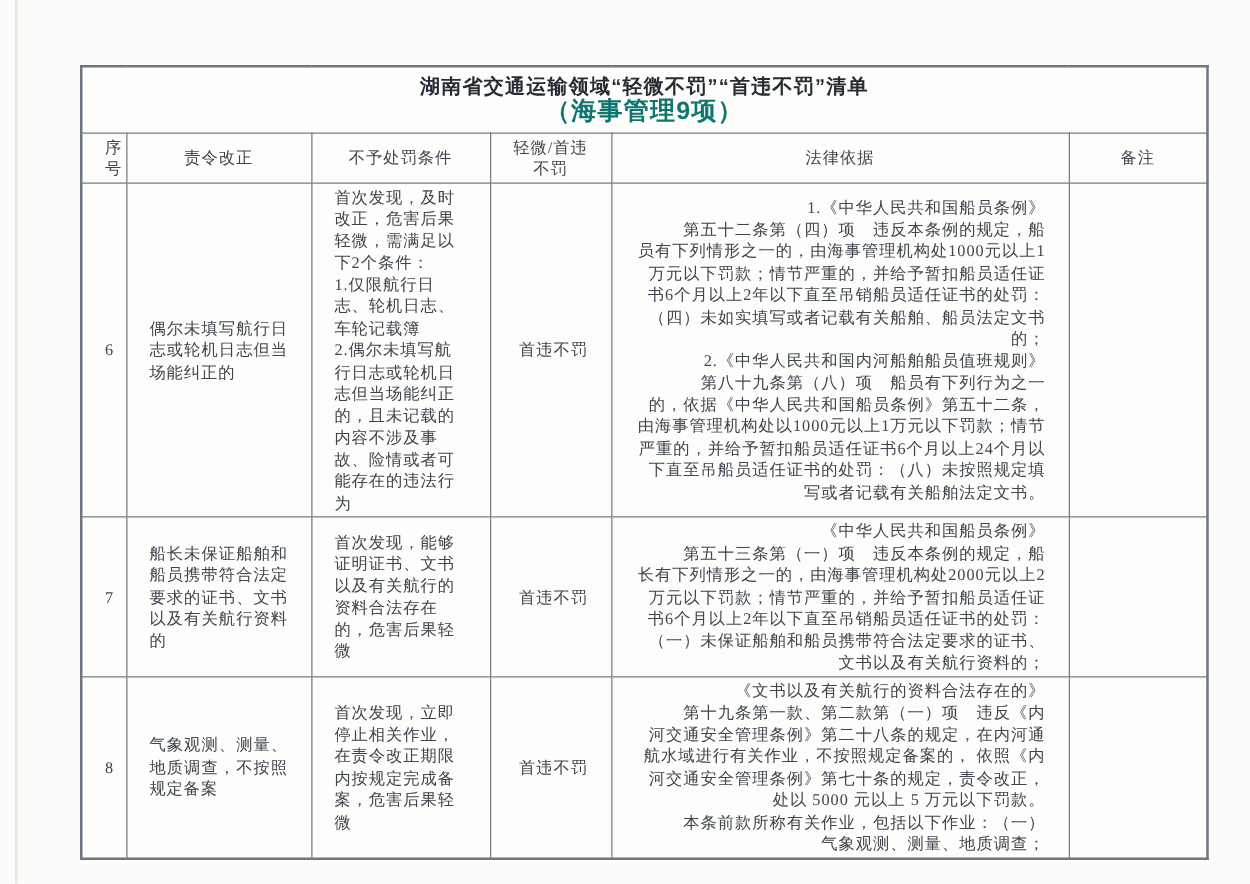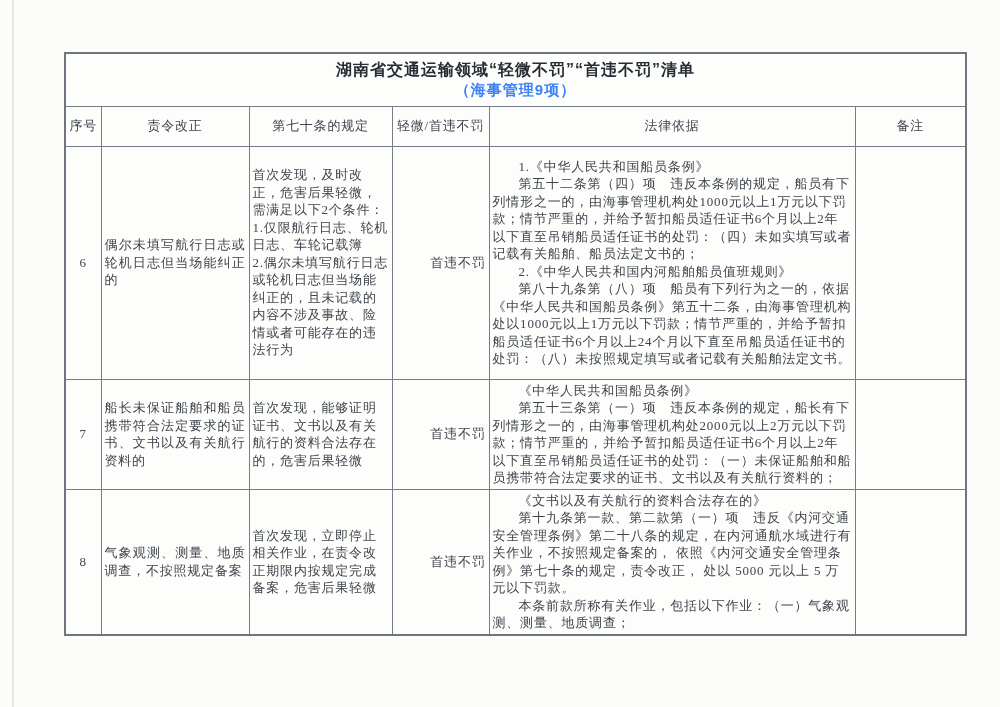--- a/index.html
+++ b/index.html
@@ -18,40 +18,40 @@
     border-collapse:collapse;table-layout:fixed;
     background:#fdfdfc;
   }
   table.doc td,table.doc th{
     border:1px solid #757e88;
     vertical-align:middle;
     font-size:13px;
     line-height:17.5px;
     letter-spacing:0.8px;
     font-weight:normal;
-    padding:2px 3px;
+    padding:2px 18px;
     overflow:hidden;
     margin-top:28px;
   }
   table.doc{border:2px solid #6d7680;}
   .title-cell{text-align:center;padding:4px 0;}
   .title-main{
     font-family:"Liberation Sans","DejaVu Sans",sans-serif;
     font-weight:bold;font-size:16px;letter-spacing:1px;color:#262c33;line-height:20px;
   }
   .title-sub{
     font-family:"Liberation Sans","DejaVu Sans",sans-serif;
-    font-weight:bold;font-size:15px;letter-spacing:1px;color:#3b82f6;line-height:19px;
+    font-weight:bold;font-size:20px;letter-spacing:1px;color:#0f766e;line-height:19px;
   }
   th.hdr{text-align:center;}
   td.c-no{text-align:center;}
   td.c-vio{text-align:justify;padding:2px 6px;}
   td.c-cond{padding:2px 5px;}
   td.c-type{text-align:right;}
-  td.c-legal{padding:2px 8px;}
+  td.c-legal{padding:2px 8px;text-align:right;}
   td.c-remark{}
   p{margin:0;}
   p.ind{text-indent:2em;}
 </style>
 </head>
 <body>
 
 <div class="page">
   <div class="edge-line"></div>
 
@@ -69,21 +69,21 @@
         <tr style="height:53px">
       <td class="title-cell" colspan="6">
         <div class="title-main">湖南省交通运输领域“轻微不罚”“首违不罚”清单</div>
         <div class="title-sub">（海事管理9项）</div>
       </td>
     </tr>
 
     <tr style="height:40px">
       <th class="hdr">序号</th>
       <th class="hdr">责令改正</th>
-      <th class="hdr">第七十条的规定</th>
+      <th class="hdr">不予处罚条件</th>
       <th class="hdr">轻微/首违不罚</th>
       <th class="hdr">法律依据</th>
       <th class="hdr">备注</th>
     </tr>
 
     <tr style="height:233px">
       <td class="c-no">6</td>
       <td class="c-vio">偶尔未填写航行日志或轮机日志但当场能纠正的</td>
       <td class="c-cond">
         <p>首次发现，及时改正，危害后果轻微，需满足以下2个条件：</p>

